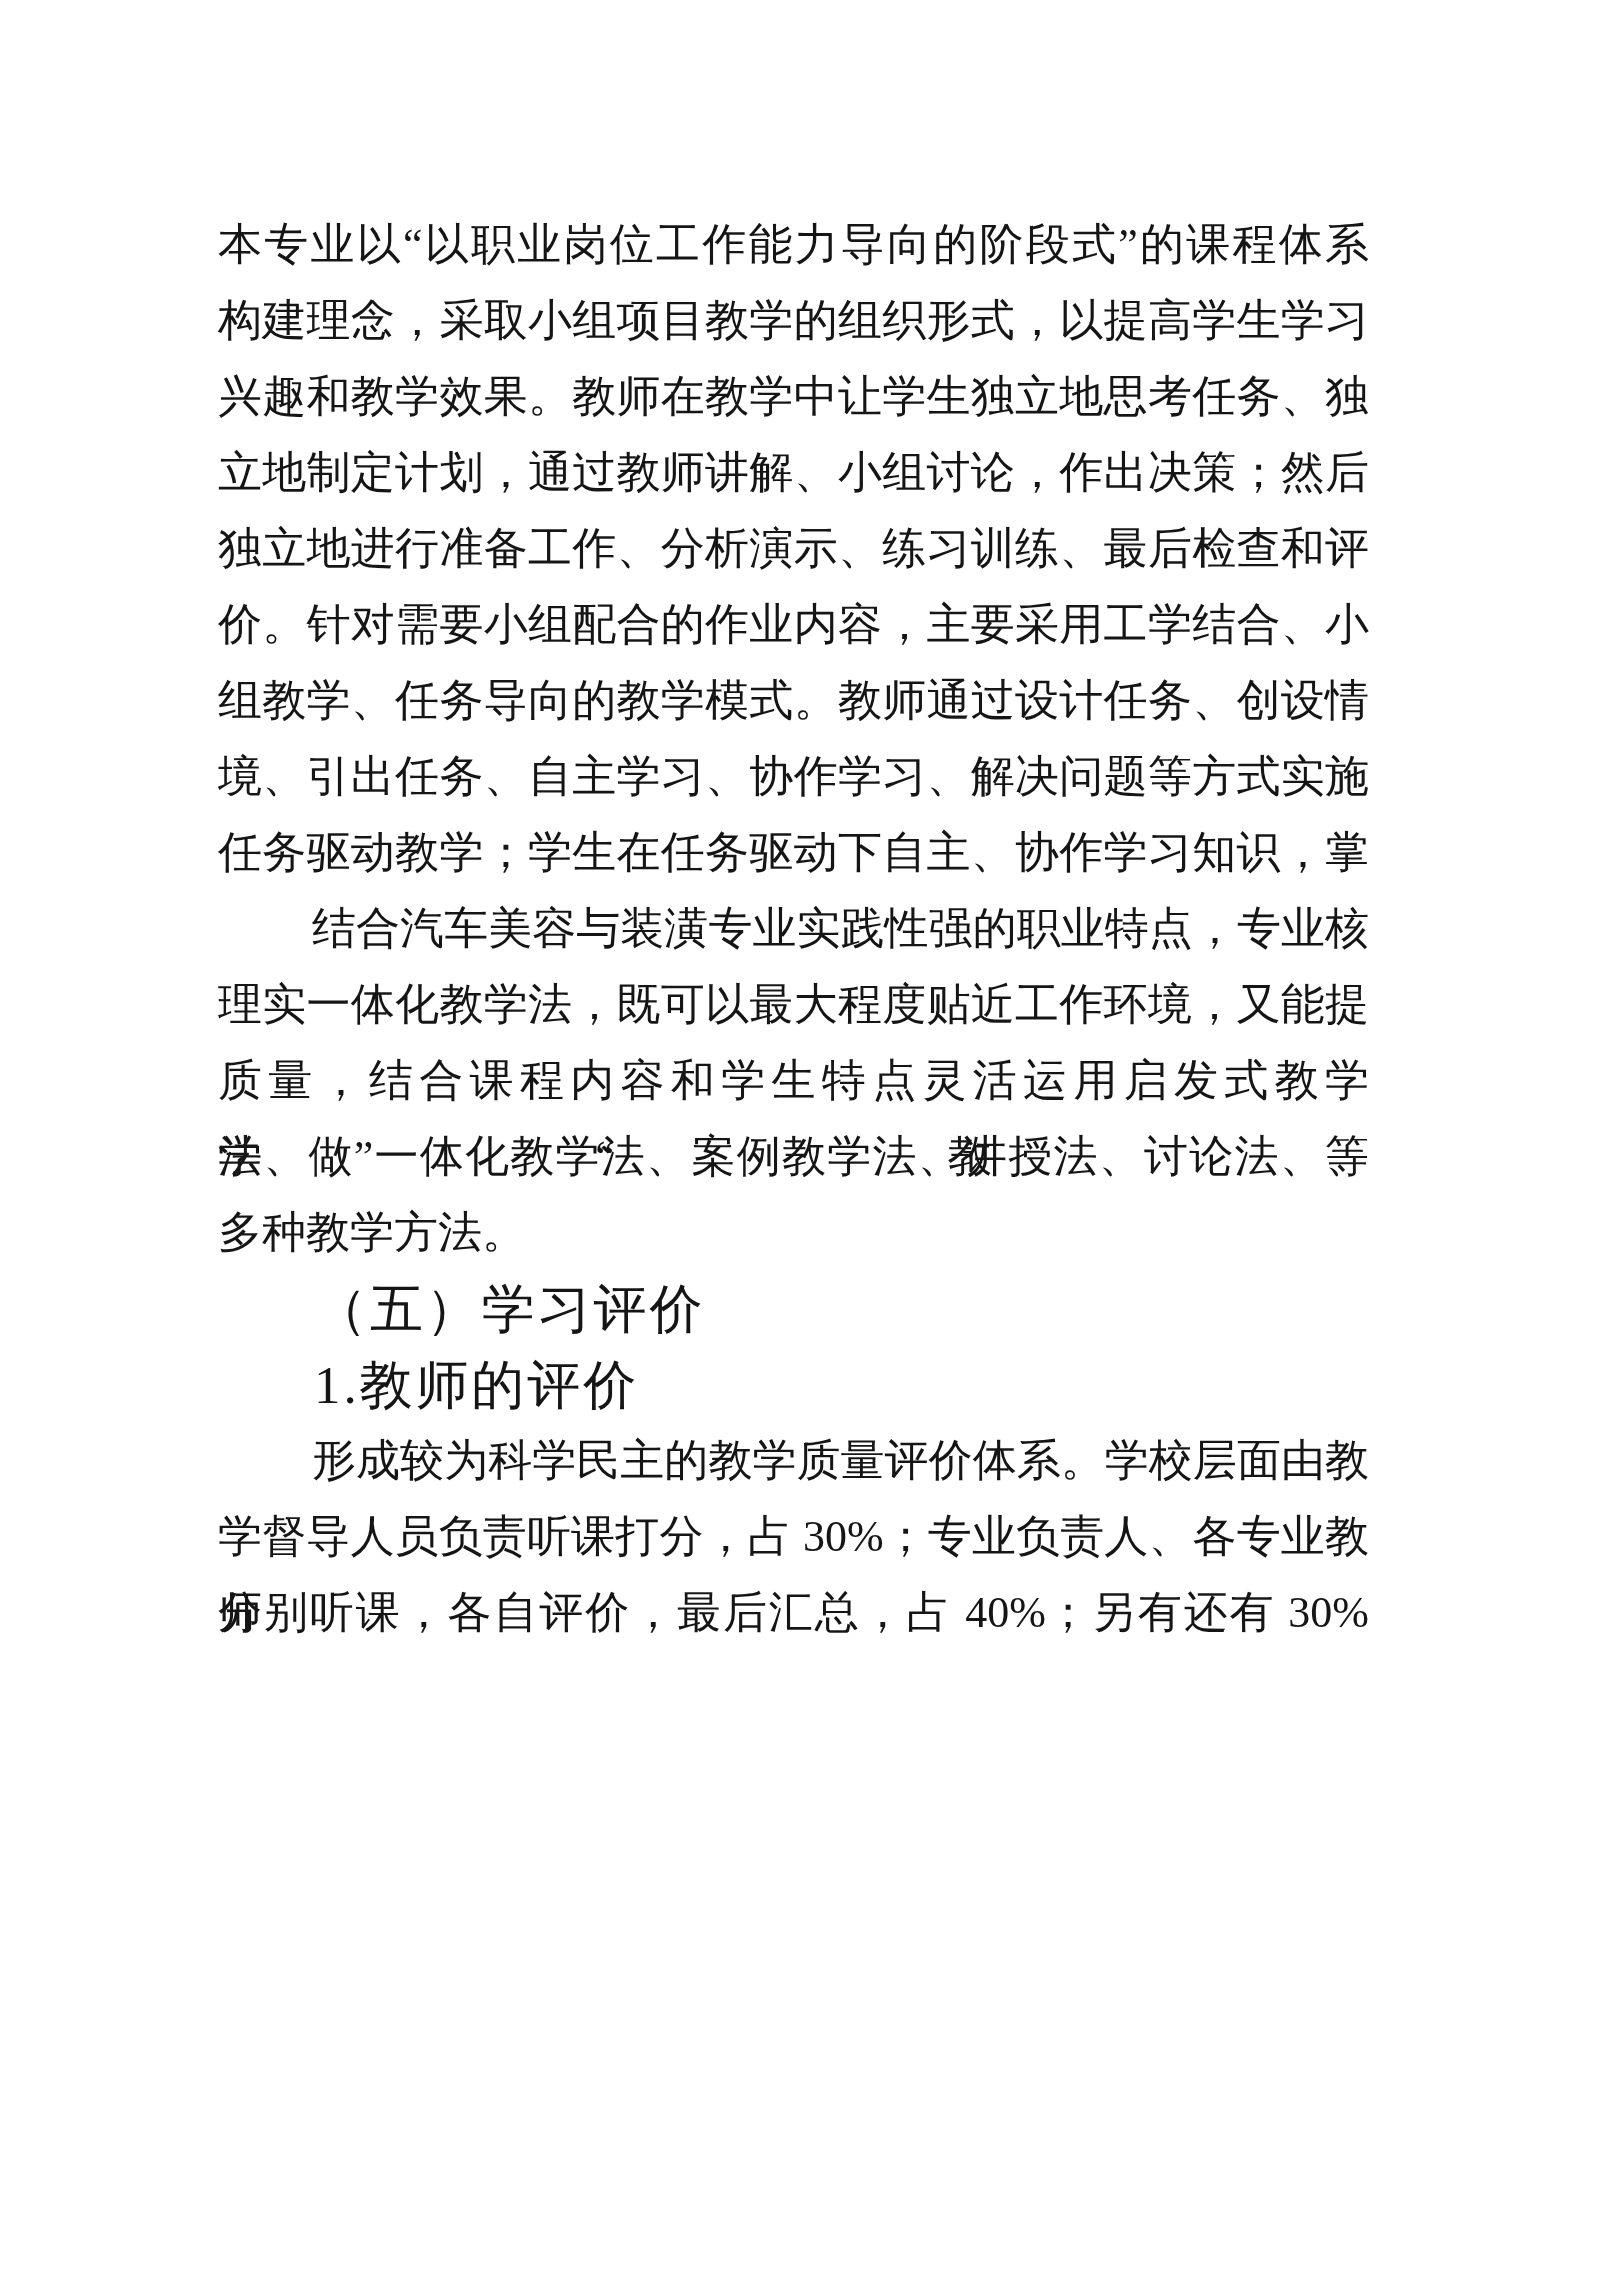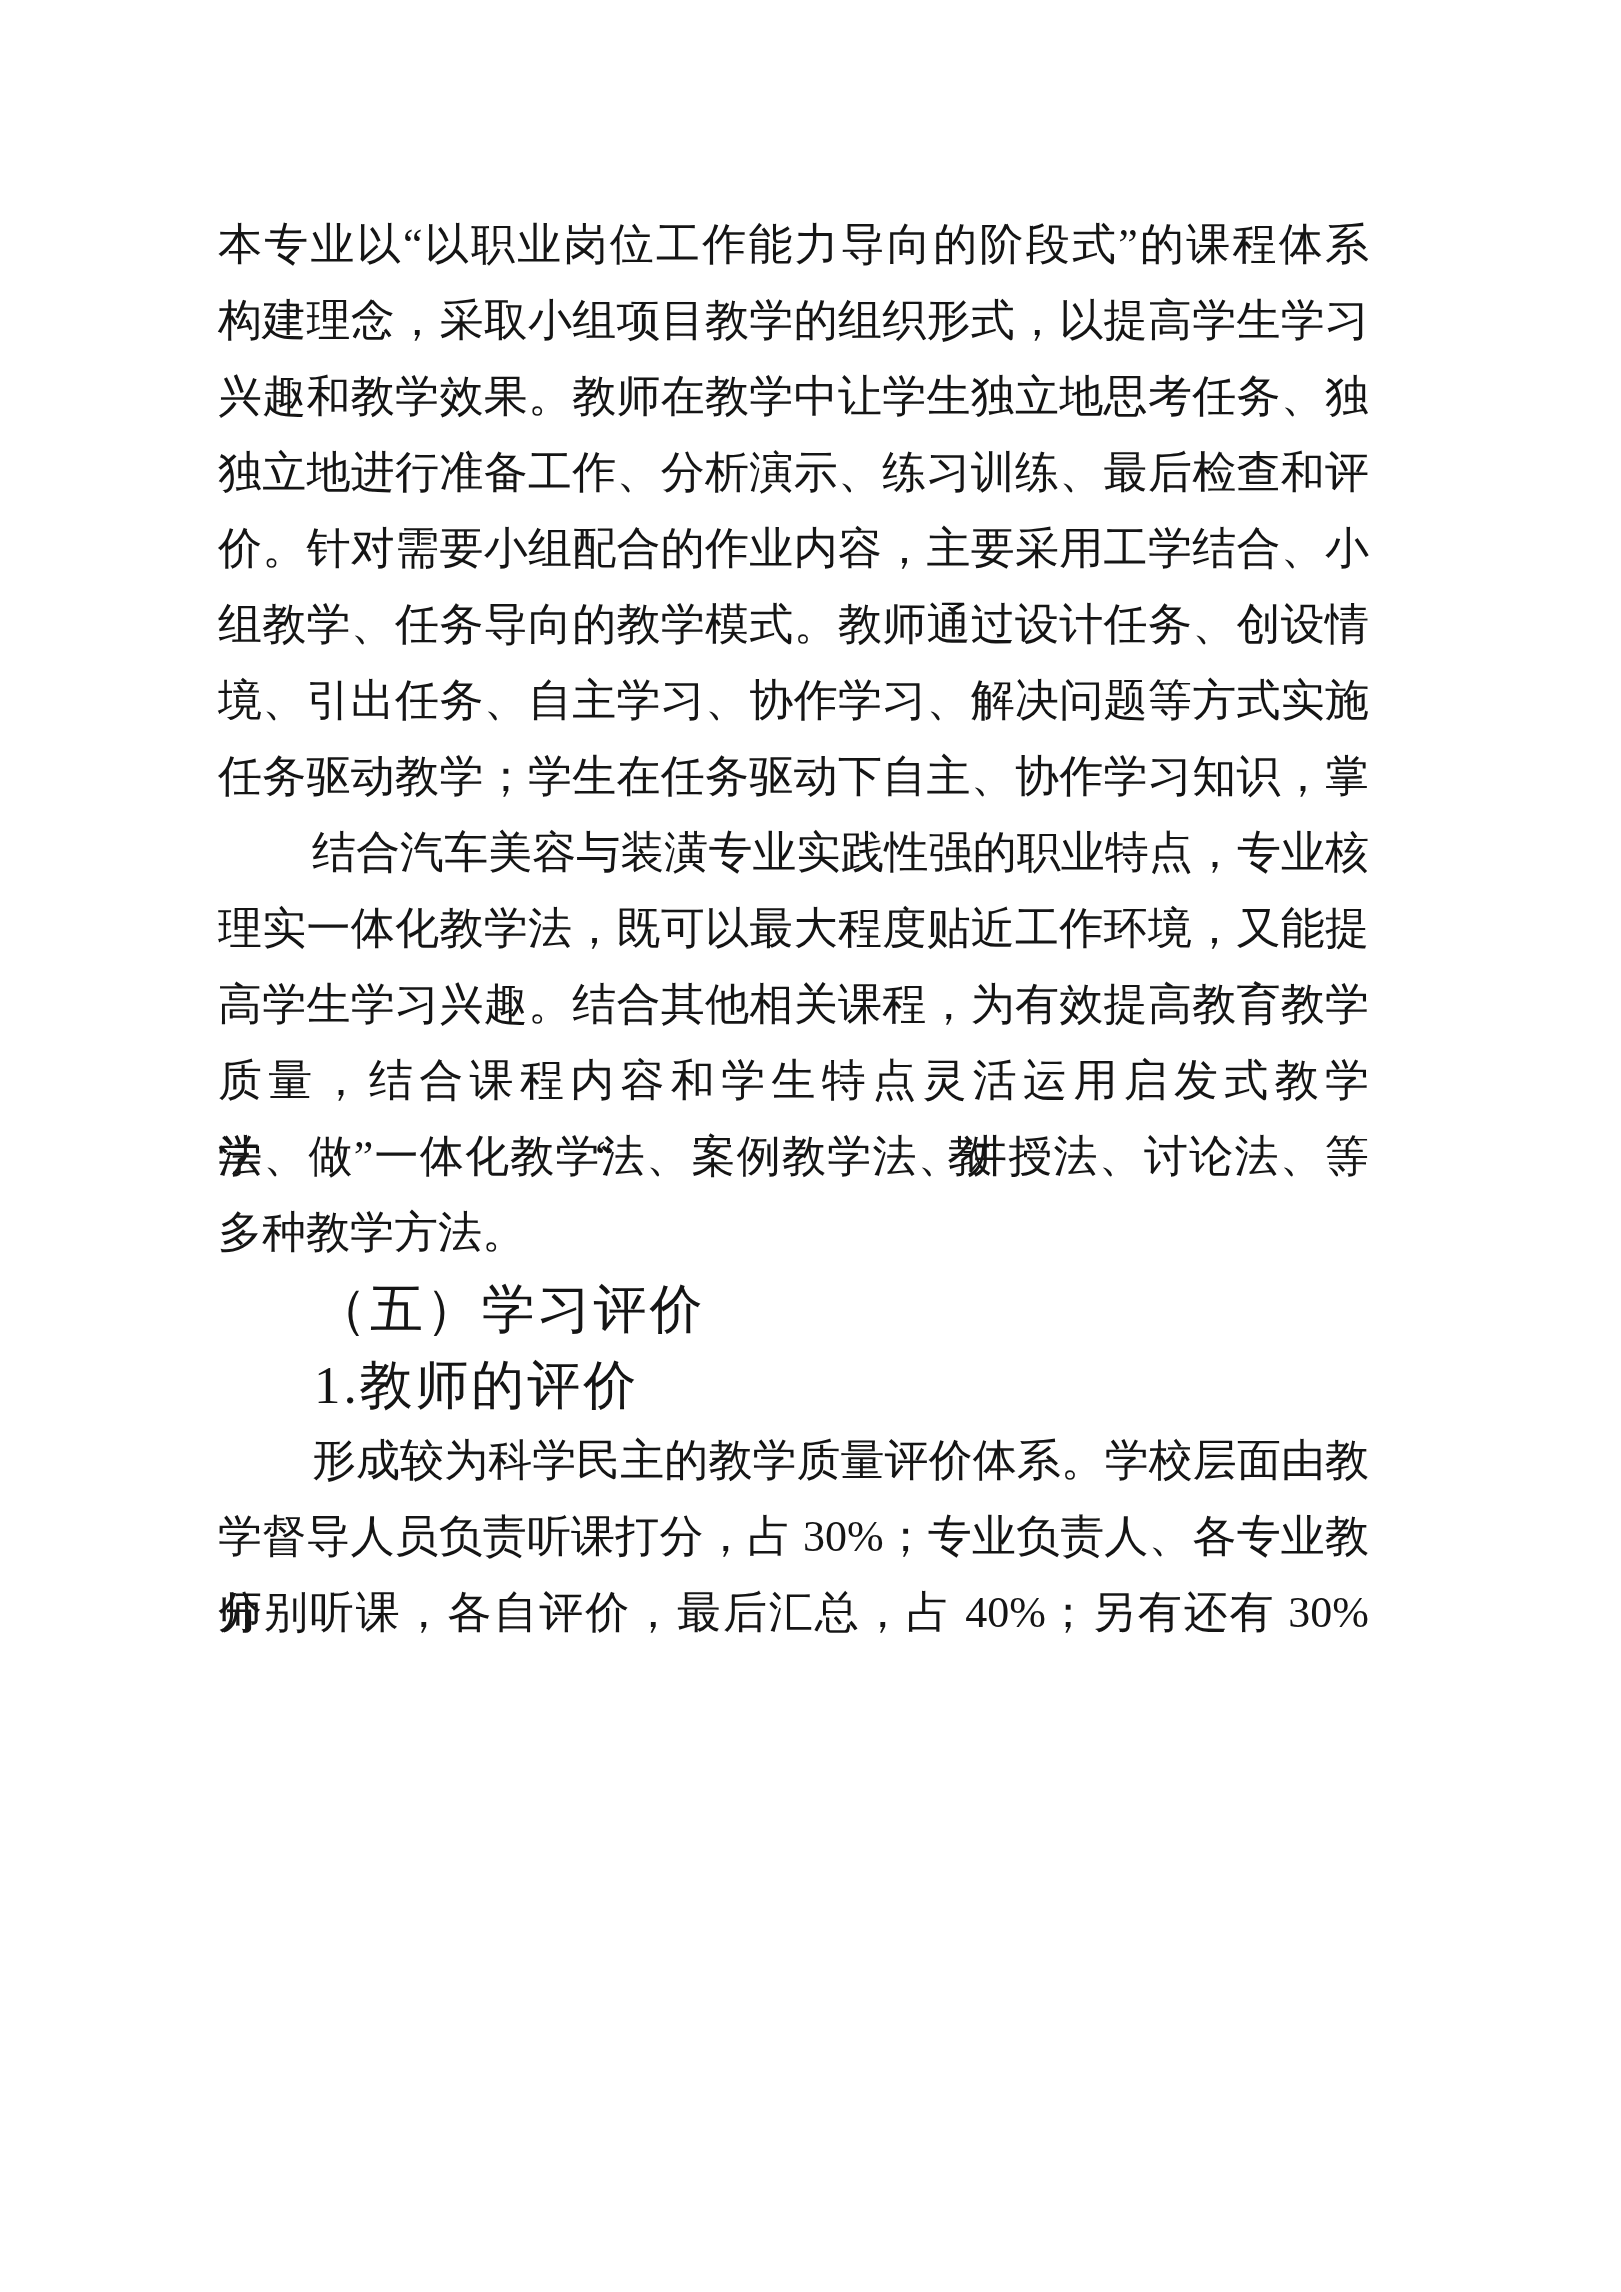--- a/index.html
+++ b/index.html
@@ -56,28 +56,28 @@
   }
 </style>
 </head>
 <body>
 
 <div class="page">
   <div class="text-block" id="text-block">
       <div class="line justify">本专业以“以职业岗位工作能力导向的阶段式”的课程体系</div>
       <div class="line justify">构建理念，采取小组项目教学的组织形式，以提高学生学习</div>
       <div class="line justify">兴趣和教学效果。教师在教学中让学生独立地思考任务、独</div>
+      <div class="line justify">立地制定计划，通过教师讲解、小组讨论，作出决策；然后</div>
       <div class="line justify">独立地进行准备工作、分析演示、练习训练、最后检查和评</div>
       <div class="line justify">价。针对需要小组配合的作业内容，主要采用工学结合、小</div>
       <div class="line justify">组教学、任务导向的教学模式。教师通过设计任务、创设情</div>
       <div class="line justify">境、引出任务、自主学习、协作学习、解决问题等方式实施</div>
       <div class="line justify">任务驱动教学；学生在任务驱动下自主、协作学习知识，掌</div>
       <div class="line justify indent">结合汽车美容与装潢专业实践性强的职业特点，专业核</div>
       <div class="line justify">理实一体化教学法，既可以最大程度贴近工作环境，又能提</div>
-      <div class="line justify">高学生学习兴趣。结合其他相关课程，为有效提高教育教学</div>
       <div class="line justify">质量，结合课程内容和学生特点灵活运用启发式教学法“教、</div>
       <div class="line justify">学、做”一体化教学法、案例教学法、讲授法、讨论法、等</div>
       <div class="line">多种教学方法。</div>
       <div class="line heading">（五）学习评价</div>
       <div class="line heading">1.教师的评价</div>
       <div class="line justify indent">形成较为科学民主的教学质量评价体系。学校层面由教</div>
       <div class="line justify">学督导人员负责听课打分，占 30%；专业负责人、各专业教师</div>
       <div class="line justify">分别听课，各自评价，最后汇总，占 40%；另有还有 30%的评</div>
       <div class="line justify">价是由学生通过评教完成。最终形成对教师个人教学的评价</div>
       <div class="line">意见。</div>

